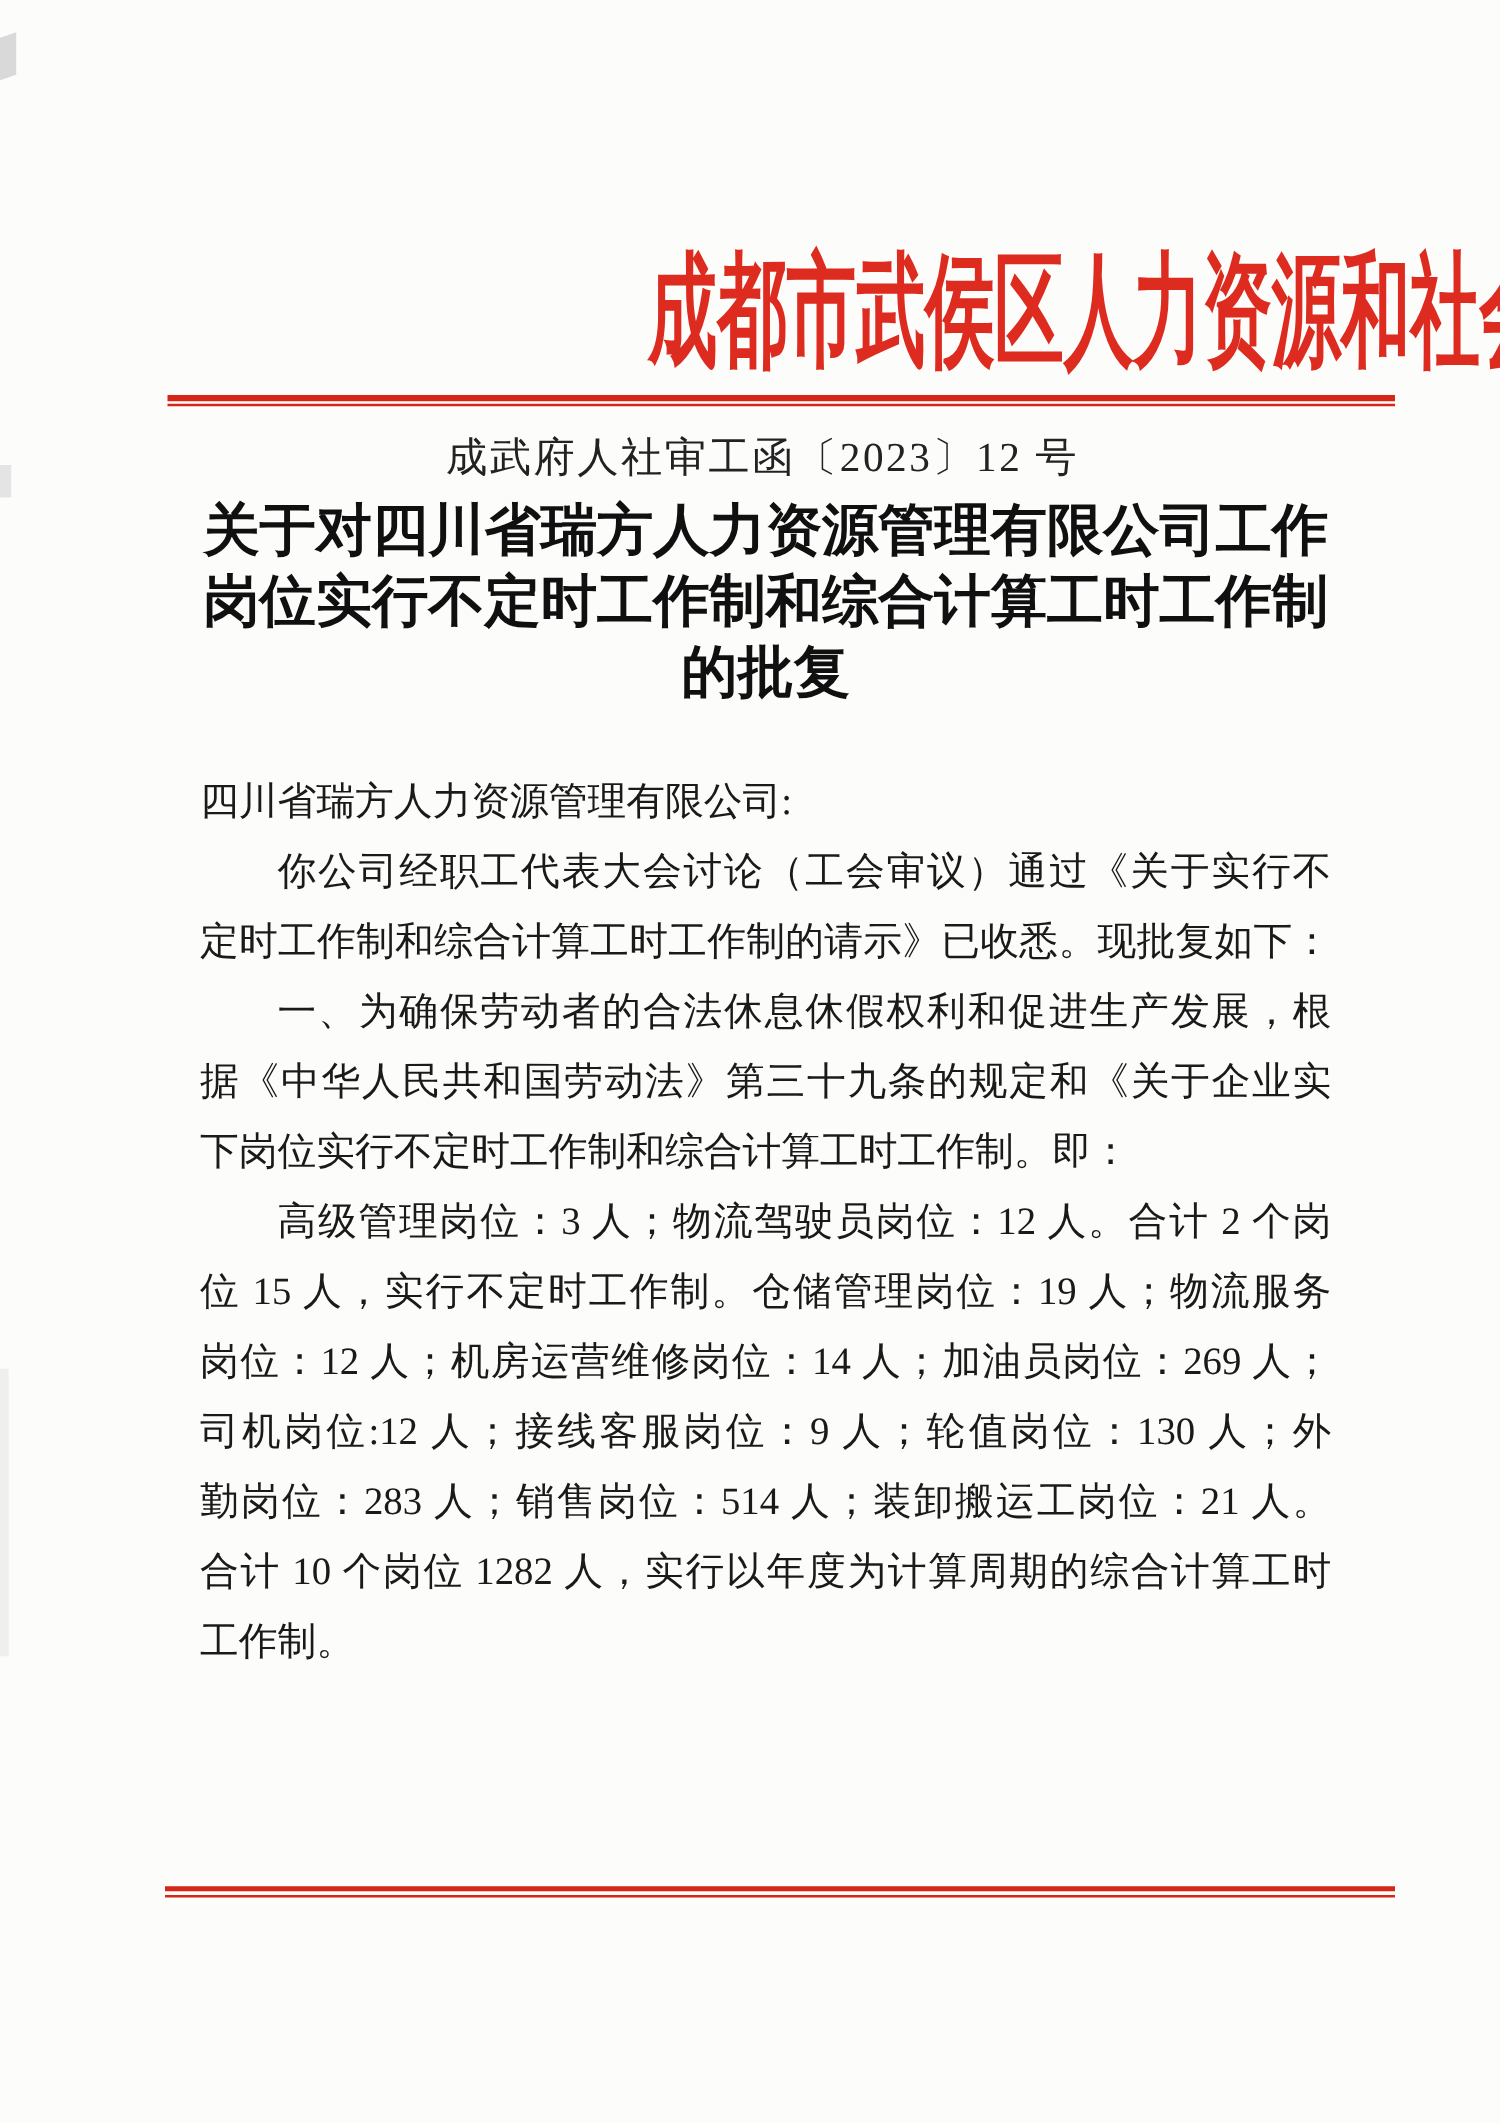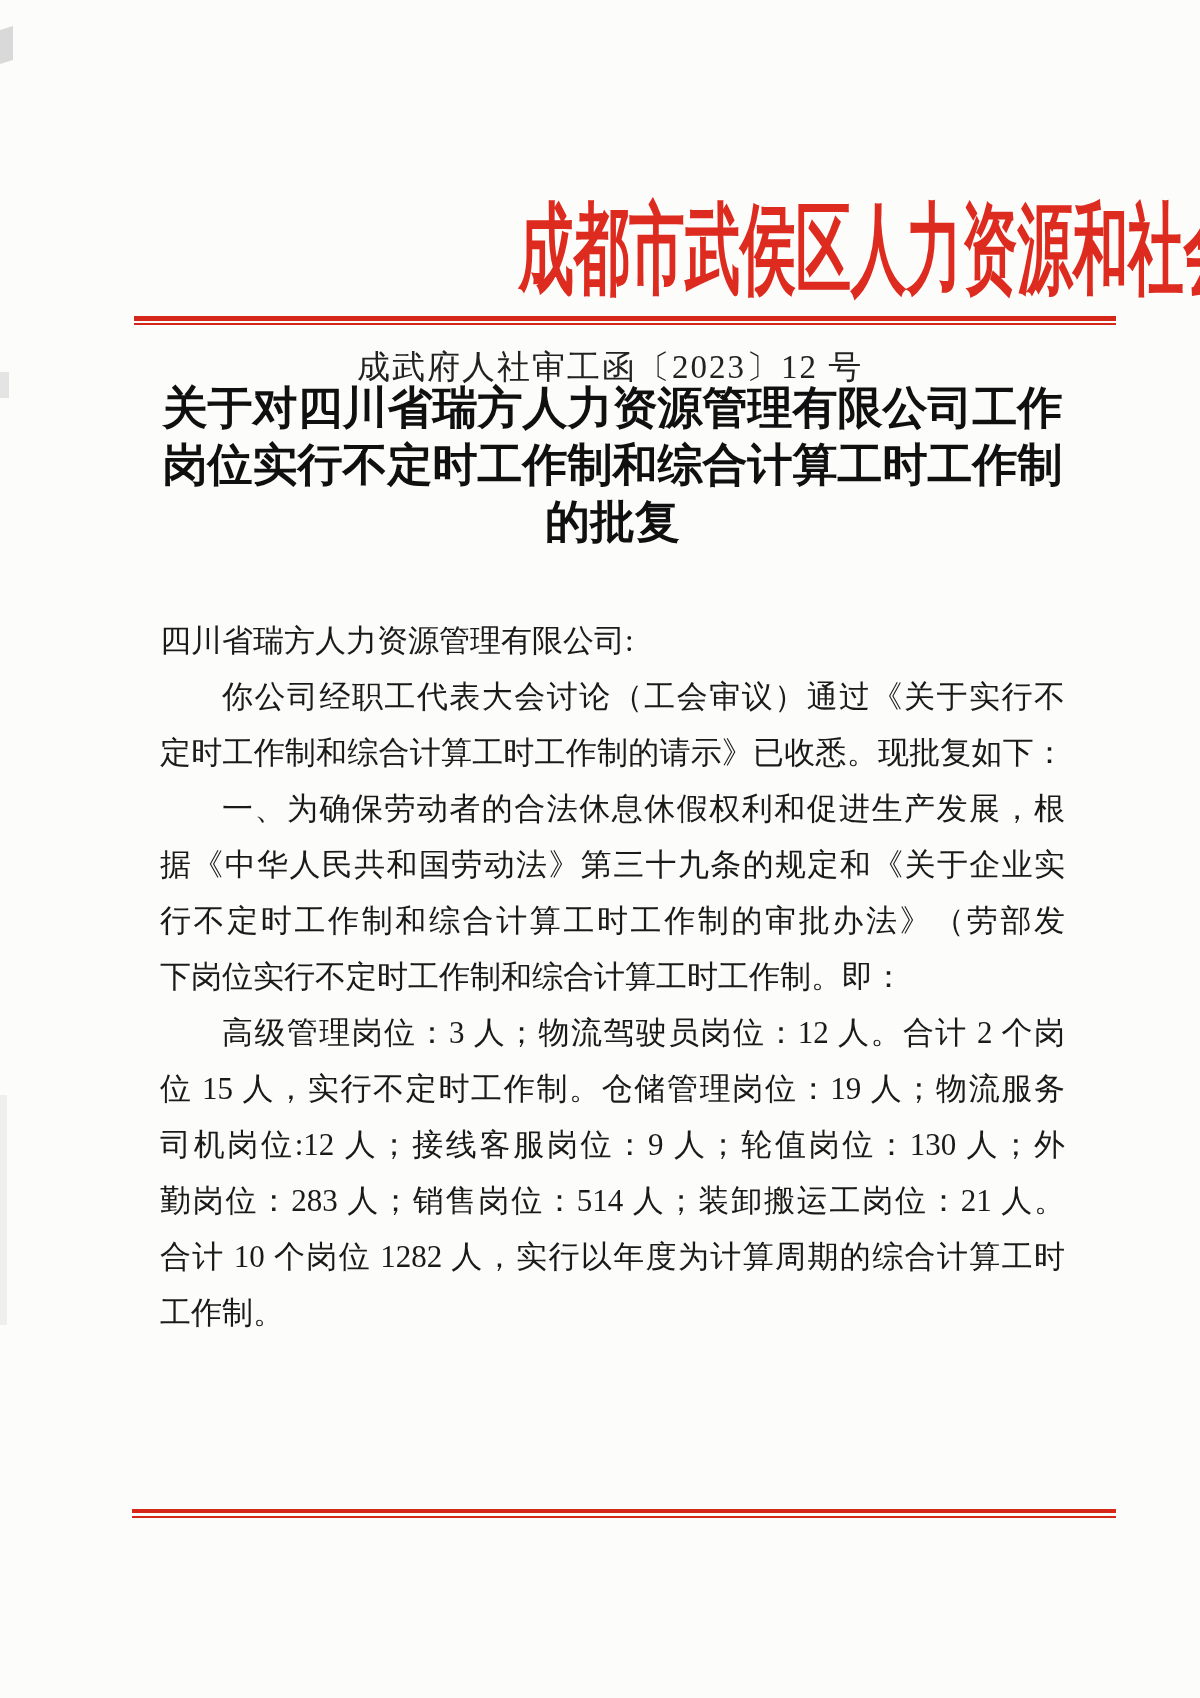--- a/index.html
+++ b/index.html
@@ -32,21 +32,21 @@
   .rule-bottom{top:1509px;left:132px;width:984px;}
   .rule-bottom .thick{height:4px;margin-bottom:3px;}
   
   .doc-number{
     position:absolute;top:346px;left:160px;width:900px;
     text-align:center;font-size:33px;line-height:42px;
     letter-spacing:2px;color:#222;
   }
   
   .doc-title{
-    position:absolute;top:380px;left:160px;width:905px;
+    position:absolute;top:396px;left:160px;width:905px;
     text-align:center;font-weight:bold;color:#101010;
     font-size:45px;line-height:57px;
   }
   
   .body-text{
     position:absolute;top:613px;left:160px;width:905px;
     font-size:31px;color:#1a1a1a;
   }
   .bline{
     height:56px;line-height:56px;
@@ -86,24 +86,24 @@
     <div>岗位实行不定时工作制和综合计算工时工作制</div>
     <div>的批复</div>
   </div>
 
   <div class="body-text">
     <div class="bline last">四川省瑞方人力资源管理有限公司:</div>
     <div class="bline ind">你公司经职工代表大会讨论（工会审议）通过《关于实行不</div>
     <div class="bline">定时工作制和综合计算工时工作制的请示》已收悉。现批复如下：</div>
     <div class="bline ind">一、为确保劳动者的合法休息休假权利和促进生产发展，根</div>
     <div class="bline">据《中华人民共和国劳动法》第三十九条的规定和《关于企业实</div>
-    <div class="bline">行不定时工作制和综合计算工时工作制的审批办法》（劳部发</div>
     <div class="bline last">下岗位实行不定时工作制和综合计算工时工作制。即：</div>
     <div class="bline ind">高级管理岗位：3 人；物流驾驶员岗位：12 人。合计 2 个岗</div>
     <div class="bline">位 15 人，实行不定时工作制。仓储管理岗位：19 人；物流服务</div>
+    <div class="bline">岗位：12 人；机房运营维修岗位：14 人；加油员岗位：269 人；</div>
     <div class="bline">司机岗位:12 人；接线客服岗位：9 人；轮值岗位：130 人；外</div>
     <div class="bline">勤岗位：283 人；销售岗位：514 人；装卸搬运工岗位：21 人。</div>
     <div class="bline">合计 10 个岗位 1282 人，实行以年度为计算周期的综合计算工时</div>
     <div class="bline last">工作制。</div>
   </div>
 
   <div class="rule rule-bottom">
     <div class="thick"></div>
     <div class="thin"></div>
   </div>

